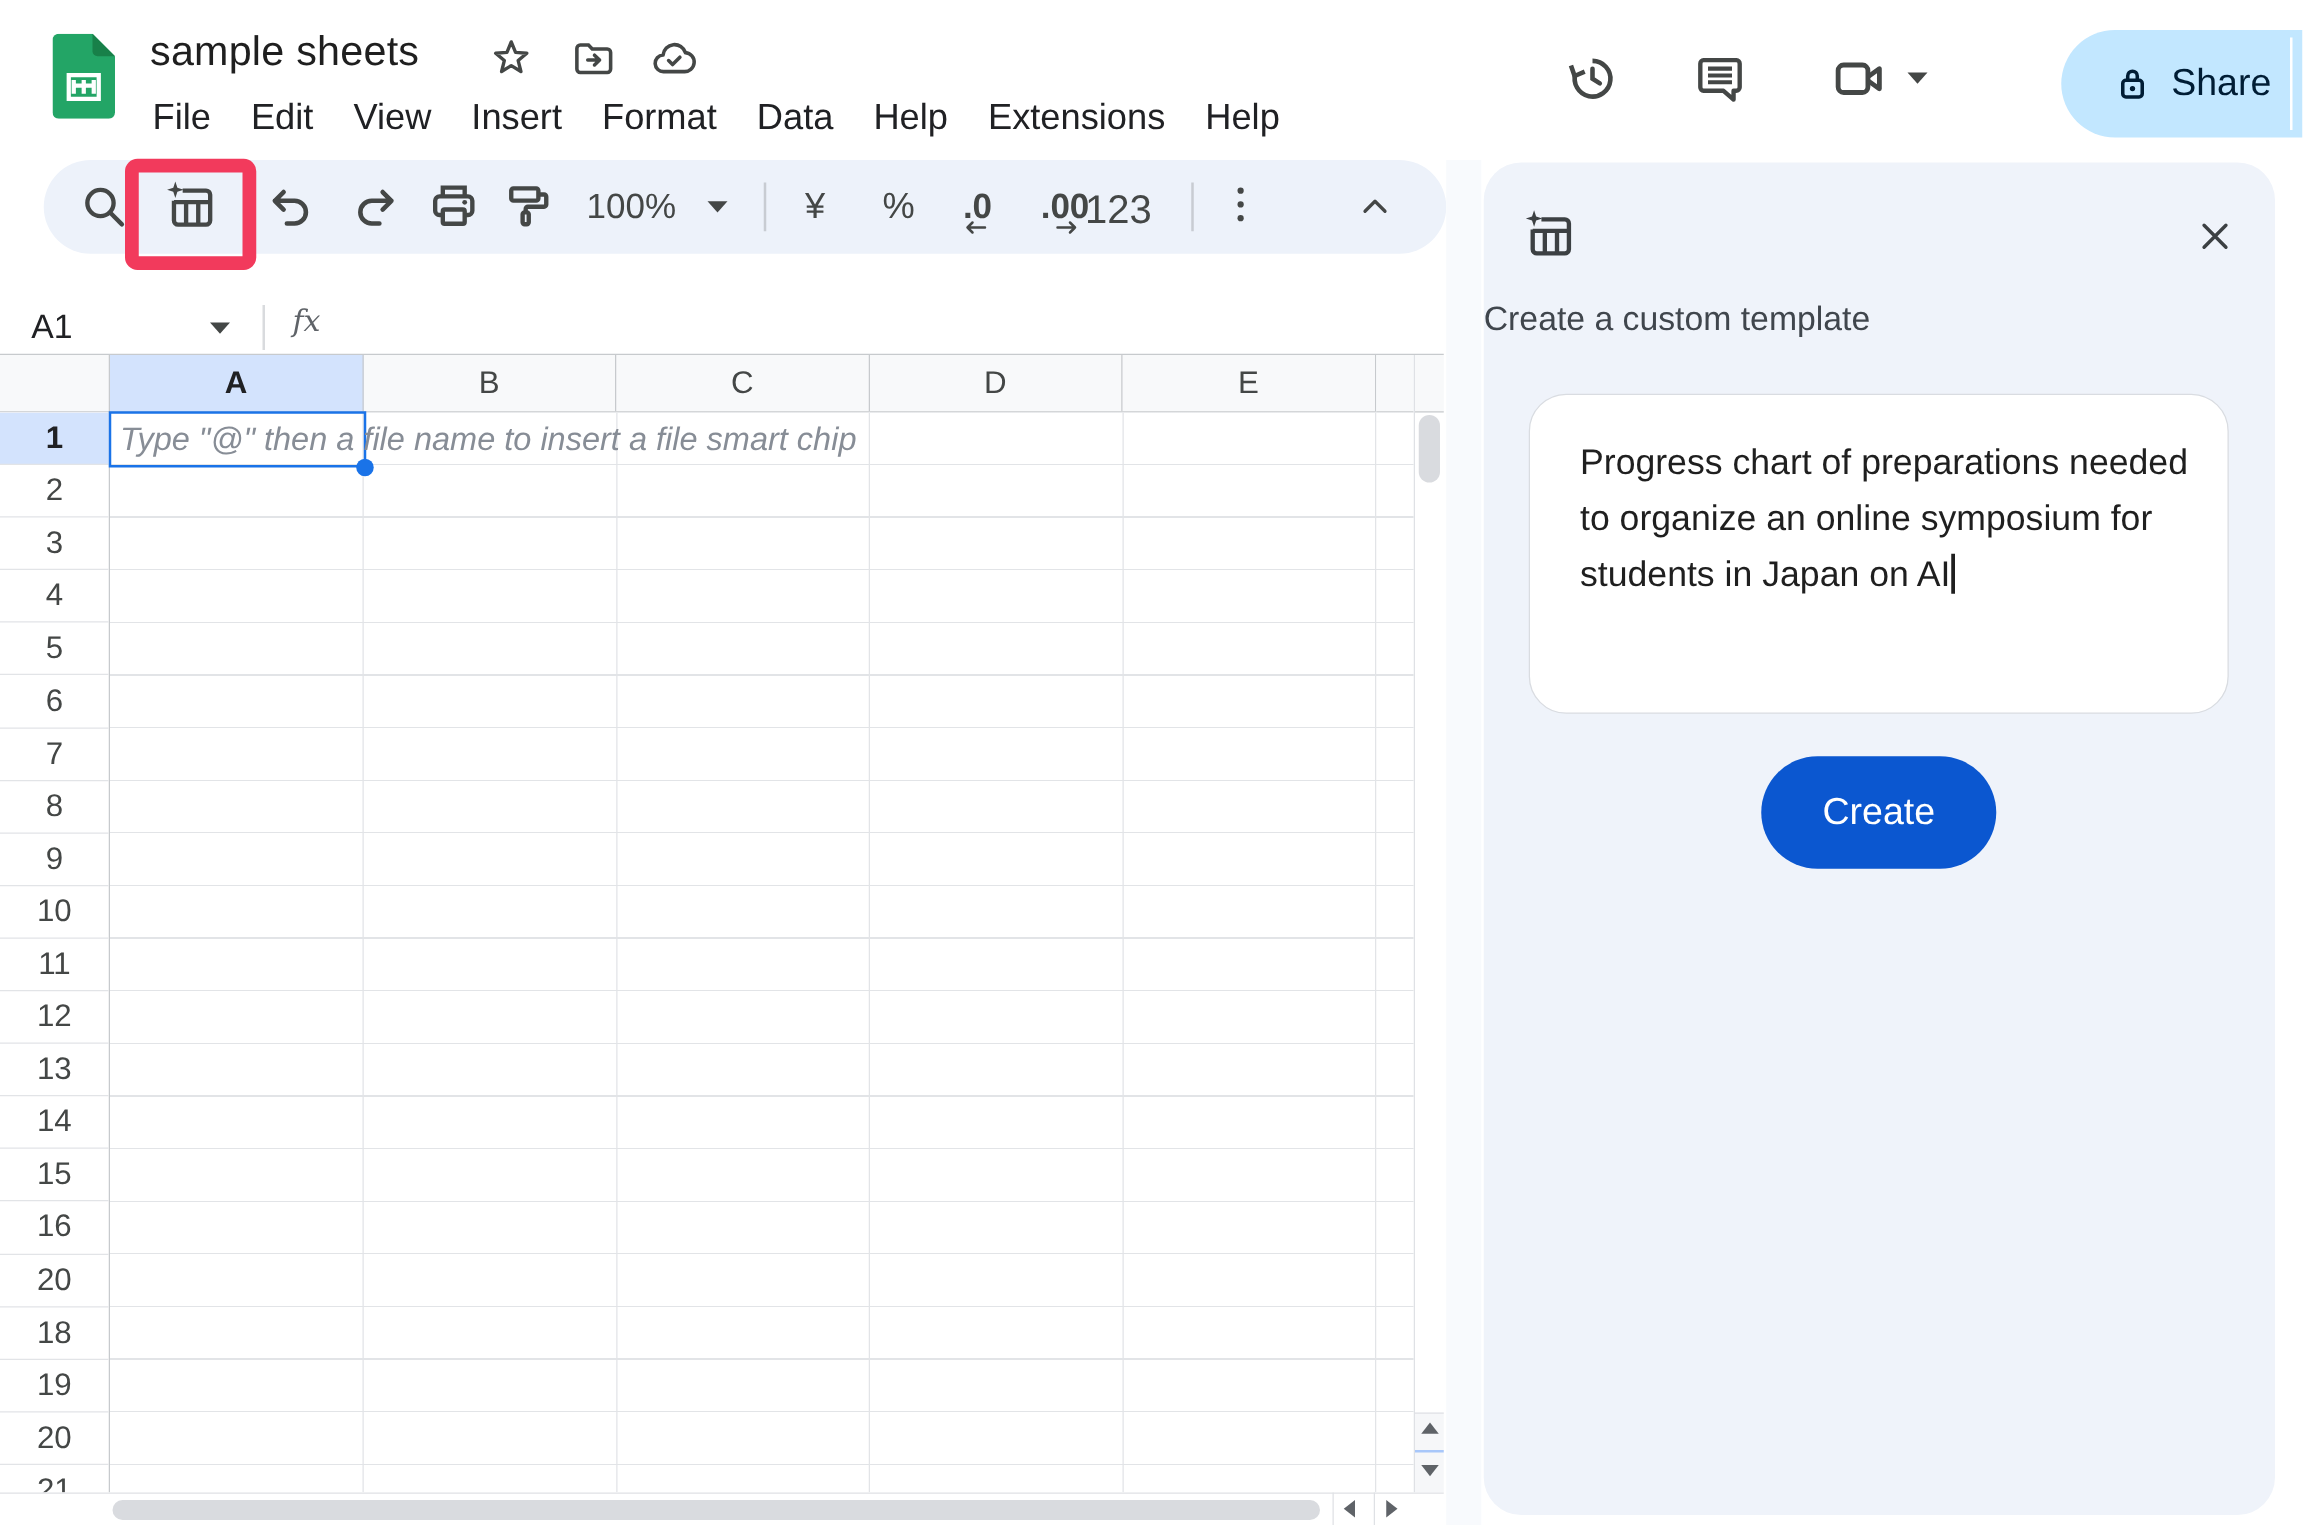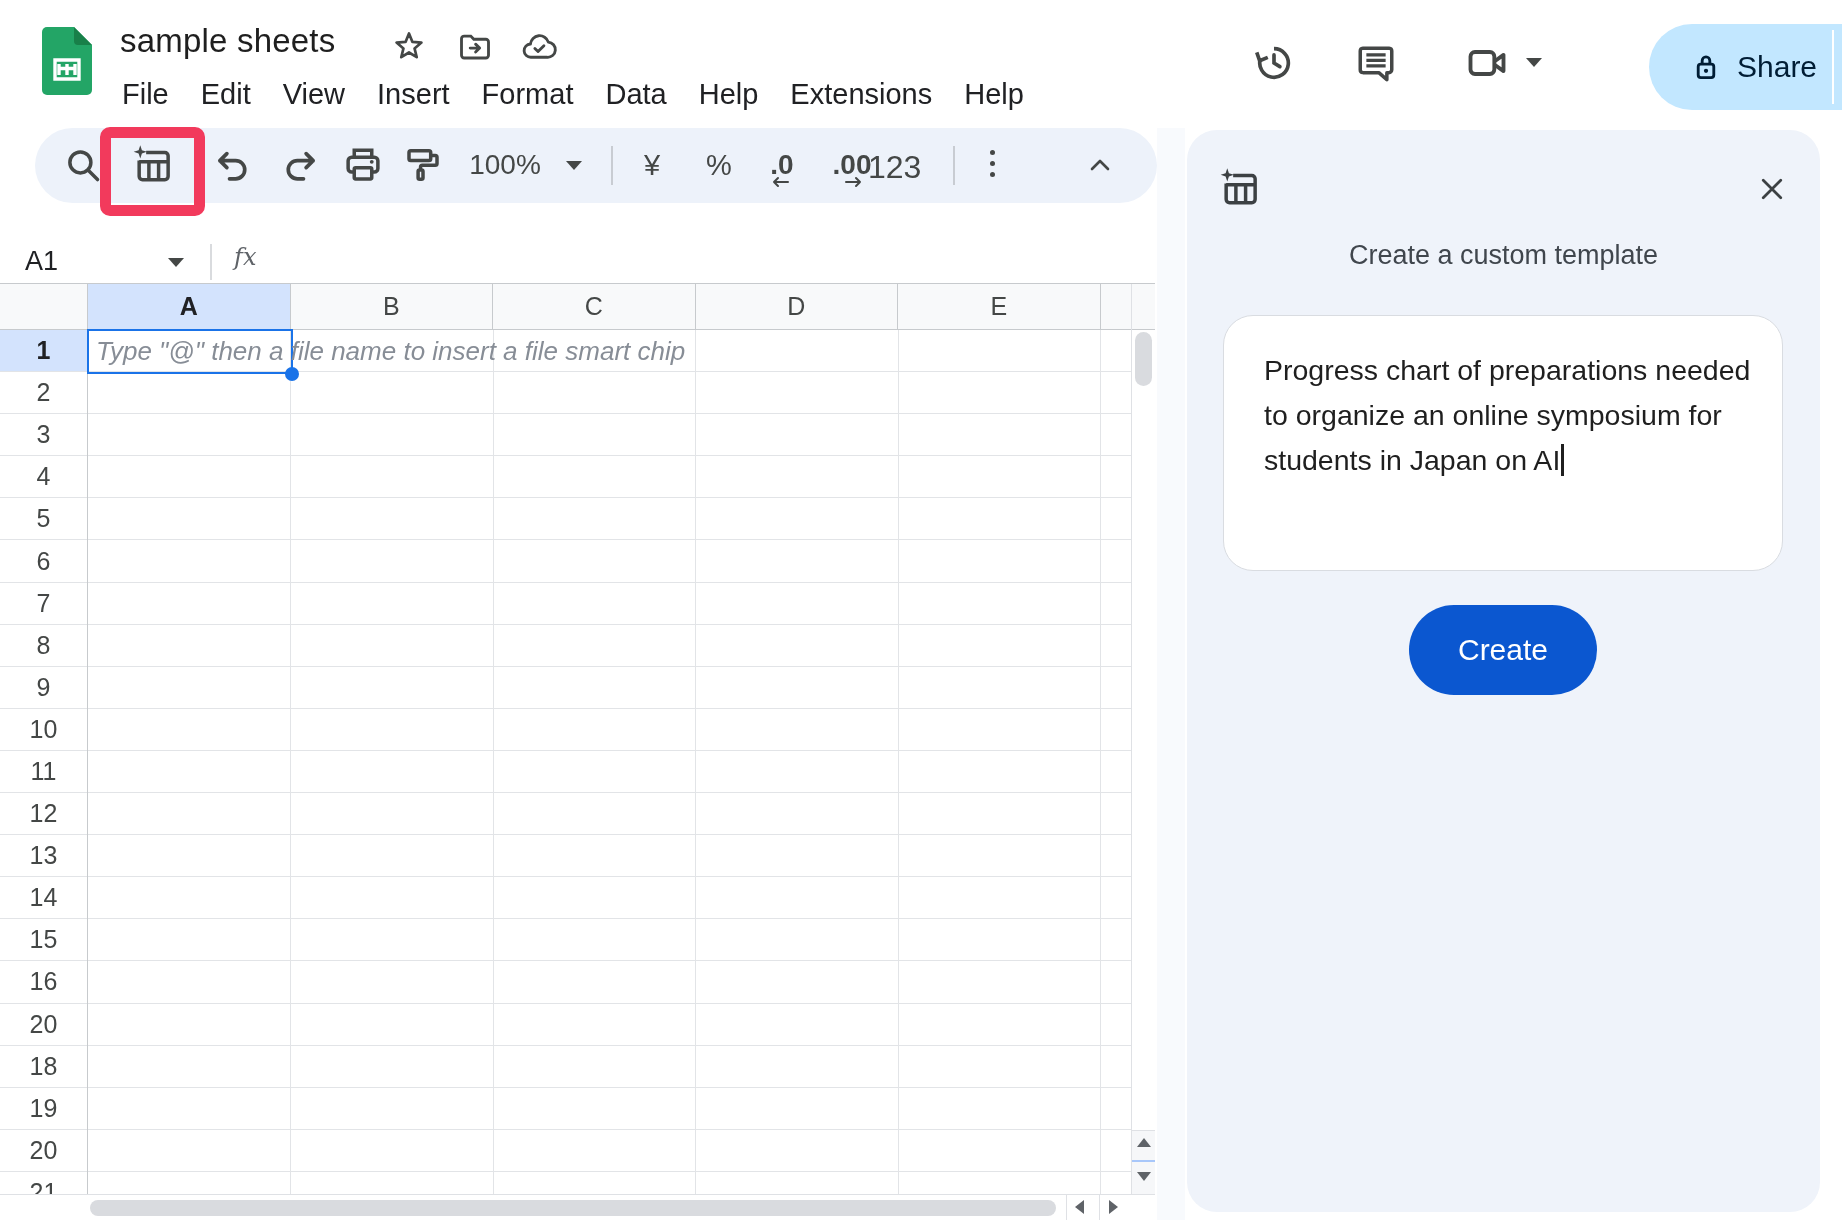--- a/index.html
+++ b/index.html
@@ -72,21 +72,21 @@
   .hsb-div { top:1194px; width:1px; height:26px; background:#dfe1e5; }
   .tri-left { left:1075px; top:1200px; width:0; height:0; border-top:7px solid transparent; border-bottom:7px solid transparent; border-right:9px solid #5f6368; }
   .tri-right { left:1109px; top:1200px; width:0; height:0; border-top:7px solid transparent; border-bottom:7px solid transparent; border-left:9px solid #5f6368; }
   .right-strip { left:1157px; top:128px; width:28px; height:1092px; background:#f8fafd; }
 
   
   .panel { left:1187px; top:130px; width:633px; height:1082px; background:#eff3fa; border-radius:30px; }
   .panel-icon { left:1217px; top:166px; width:44px; height:44px; }
   .panel-title { left:1272px; top:169px; font-size:33px; font-weight:500; color:#1f1f1f; }
   .panel-close { left:1755px; top:172px; width:34px; height:34px; display:flex; align-items:center; justify-content:center; }
-  .panel-subtitle { left:1187px; top:240px; width:633px; text-align:center; font-size:27px; color:#40464d; }
+  .panel-subtitle { left:1187px; top:240px; width:633px; text-align:left; font-size:27px; color:#40464d; }
   .prompt-card { left:1223px; top:315px; width:560px; height:256px; background:#fff; border:1.5px solid #d9dce1; border-radius:30px; padding:32px 28px 0 40px; }
   .prompt-text { font-size:28.5px; line-height:45px; color:#1f1f1f; }
   .text-cursor { display:inline-block; width:2.5px; height:32px; background:#1f1f1f; vertical-align:-6px; margin-left:1px; }
   .create-btn { left:1409px; top:605px; width:188px; height:90px; border-radius:45px; background:#0b57d0; display:flex; align-items:center; justify-content:center; border:none; }
   .create-label { color:#fff; font-size:30px; font-weight:500; }
   .disclaimer { left:1238px; top:728px; width:530px; text-align:center; font-size:25.5px; line-height:36px; font-weight:500; color:#474747; }
   .learn-more { text-decoration:underline; }
 
   svg { display:block; }
 </style>

